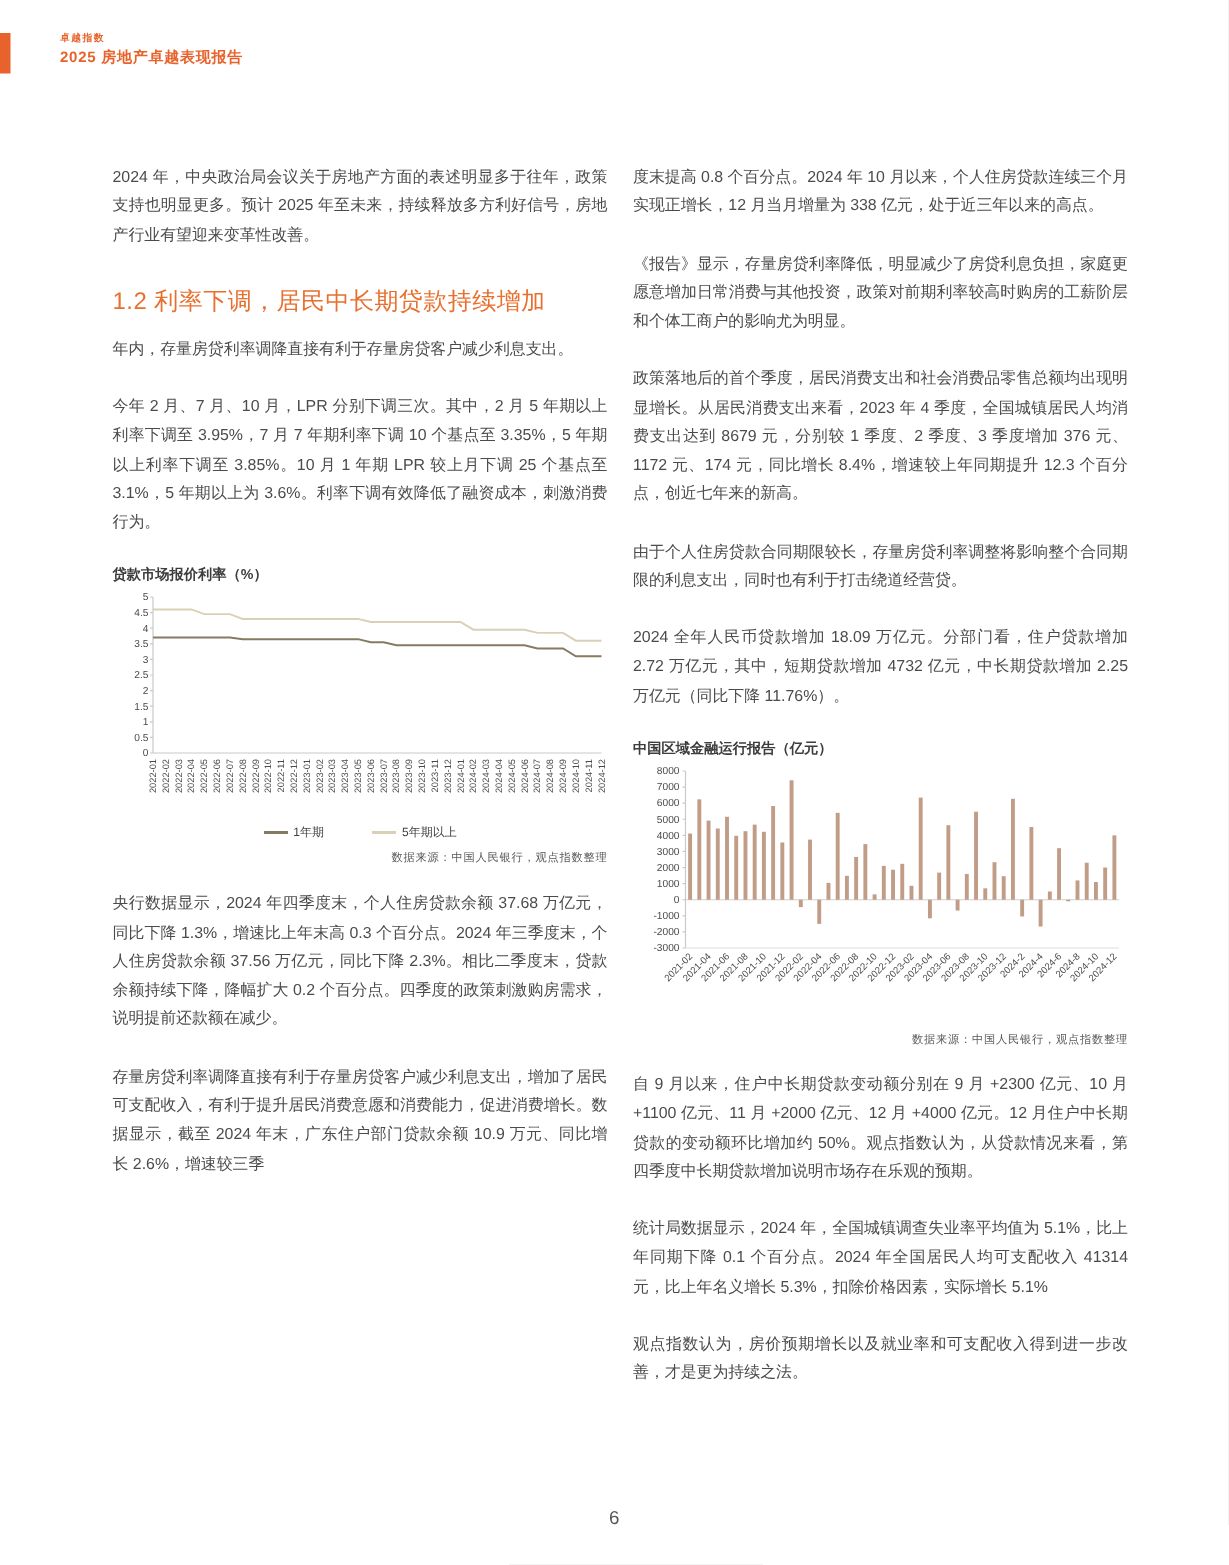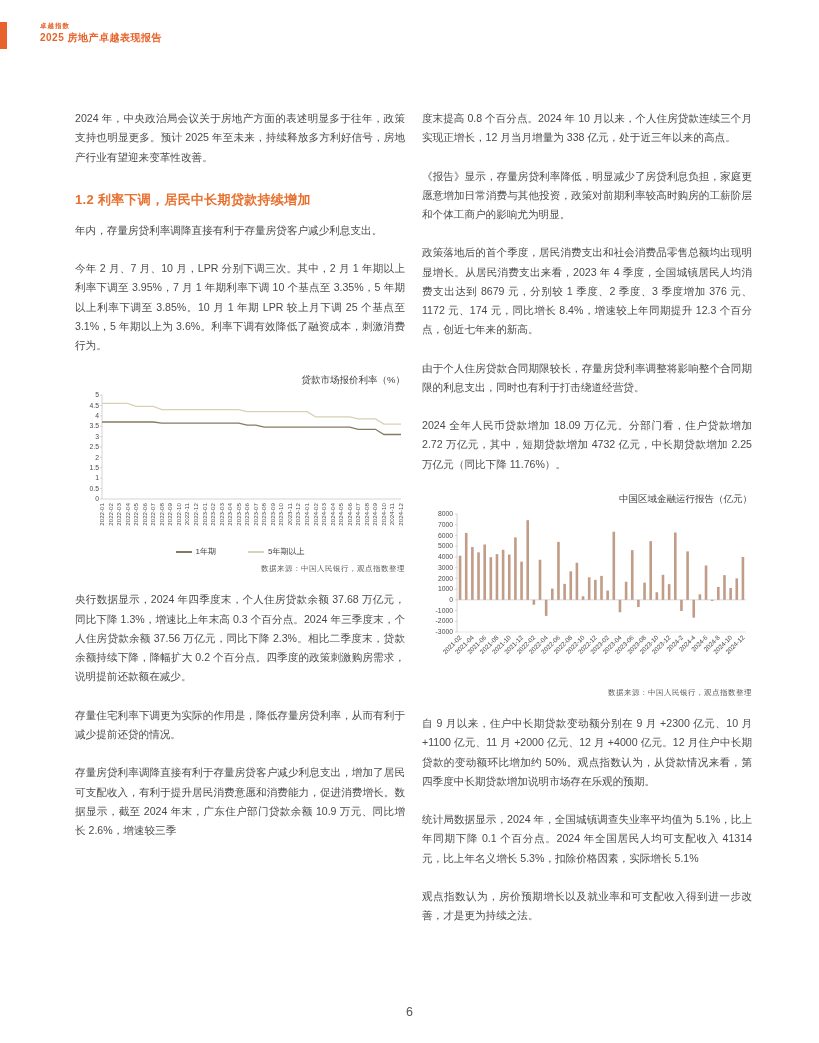--- a/index.html
+++ b/index.html
@@ -21,27 +21,27 @@
   .columns{
     position:absolute;top:73px;left:75px;right:67px;
     display:flex;gap:17px;margin-top:36px;
   }
   .col{width:330px;flex:0 0 330px;}
   .col p{
     font-size:10.6px;line-height:1.82;margin:0 0 19px 0;
     text-align:justify;color:#4b4b4b;
   }
   h2.section{
-    color:#E8702E;font-size:13px;font-weight:bold;
+    color:#E8702E;font-size:16px;font-weight:normal;
     margin:24px 0 12px 0;letter-spacing:0.3px;
   }
   
   .chart-block{margin:2px 0 16px 0;}
   .chart-title{
-    text-align:right;font-size:9.5px;font-weight:normal;color:#3d3d3d;
+    text-align:left;font-size:9.5px;font-weight:bold;color:#3d3d3d;
     margin-bottom:3px;
   }
   .chart-block svg{display:block;}
   svg text{font-family:"Liberation Sans","DejaVu Sans",sans-serif;fill:#4a4a4a;}
   .legend-row{
     display:flex;justify-content:center;gap:32px;align-items:center;
     margin-top:2px;
   }
   .legend-item{display:flex;align-items:center;gap:4px;font-size:8px;color:#3f3f3f;}
   .legend-swatch{display:inline-block;width:16px;height:2px;}
@@ -64,21 +64,21 @@
     <div class="brand-small">卓越指数</div>
     <div class="brand-title">2025 房地产卓越表现报告</div>
   </div>
 
   <div class="columns">
 
     <div class="col">
       <p>2024 年，中央政治局会议关于房地产方面的表述明显多于往年，政策支持也明显更多。预计 2025 年至未来，持续释放多方利好信号，房地产行业有望迎来变革性改善。</p>
       <h2 class="section">1.2 利率下调，居民中长期贷款持续增加</h2>
       <p>年内，存量房贷利率调降直接有利于存量房贷客户减少利息支出。</p>
-      <p>今年 2 月、7 月、10 月，LPR 分别下调三次。其中，2 月 1 年期以上利率下调至 3.95%，7 月 1 年期利率下调 10 个基点至 3.35%，5 年期以上利率下调至 3.85%。10 月 1 年期 LPR 较上月下调 25 个基点至 3.1%，5 年期以上为 3.6%。利率下调有效降低了融资成本，刺激消费行为。</p>
+      <p>今年 2 月、7 月、10 月，LPR 分别下调三次。其中，2 月 5 年期以上利率下调至 3.95%，7 月 7 年期利率下调 10 个基点至 3.35%，5 年期以上利率下调至 3.85%。10 月 1 年期 LPR 较上月下调 25 个基点至 3.1%，5 年期以上为 3.6%。利率下调有效降低了融资成本，刺激消费行为。</p>
 
       <div class="chart-block">
         <div class="chart-title">贷款市场报价利率（%）</div>
         <svg id="chart-line" width="330" height="154">
             <line x1="27" y1="5" x2="27" y2="109" stroke="#c9c9c9" stroke-width="0.8"></line>
             <line x1="27" y1="109" x2="326" y2="109" stroke="#c9c9c9" stroke-width="0.8"></line>
             <text x="24" y="111.2" text-anchor="end" font-size="6.8">0</text>
             <line x1="25" y1="109" x2="27" y2="109" stroke="#c9c9c9" stroke-width="0.8"></line>
             <text x="24" y="100.80000000000001" text-anchor="end" font-size="6.8">0.5</text>
             <line x1="25" y1="98.60000000000001" x2="27" y2="98.60000000000001" stroke="#c9c9c9" stroke-width="0.8"></line>
@@ -146,21 +146,20 @@
           </span>
           <span class="legend-item">
             <span class="legend-swatch" style="background-color: rgb(216, 209, 181);"></span>
             <span>5年期以上</span>
           </span>
         </div>
         <div class="chart-source">数据来源：中国人民银行，观点指数整理</div>
       </div>
 
       <p>央行数据显示，2024 年四季度末，个人住房贷款余额 37.68 万亿元，同比下降 1.3%，增速比上年末高 0.3 个百分点。2024 年三季度末，个人住房贷款余额 37.56 万亿元，同比下降 2.3%。相比二季度末，贷款余额持续下降，降幅扩大 0.2 个百分点。四季度的政策刺激购房需求，说明提前还款额在减少。</p>
-      <p>存量住宅利率下调更为实际的作用是，降低存量房贷利率，从而有利于减少提前还贷的情况。</p>
       <p>存量房贷利率调降直接有利于存量房贷客户减少利息支出，增加了居民可支配收入，有利于提升居民消费意愿和消费能力，促进消费增长。数据显示，截至 2024 年末，广东住户部门贷款余额 10.9 万元、同比增长 2.6%，增速较三季</p>
     </div>
 
     <div class="col">
       <p>度末提高 0.8 个百分点。2024 年 10 月以来，个人住房贷款连续三个月实现正增长，12 月当月增量为 338 亿元，处于近三年以来的高点。</p>
       <p>《报告》显示，存量房贷利率降低，明显减少了房贷利息负担，家庭更愿意增加日常消费与其他投资，政策对前期利率较高时购房的工薪阶层和个体工商户的影响尤为明显。</p>
       <p>政策落地后的首个季度，居民消费支出和社会消费品零售总额均出现明显增长。从居民消费支出来看，2023 年 4 季度，全国城镇居民人均消费支出达到 8679 元，分别较 1 季度、2 季度、3 季度增加 376 元、1172 元、174 元，同比增长 8.4%，增速较上年同期提升 12.3 个百分点，创近七年来的新高。</p>
       <p>由于个人住房贷款合同期限较长，存量房贷利率调整将影响整个合同期限的利息支出，同时也有利于打击绕道经营贷。</p>
       <p>2024 全年人民币贷款增加 18.09 万亿元。分部门看，住户贷款增加 2.72 万亿元，其中，短期贷款增加 4732 亿元，中长期贷款增加 2.25 万亿元（同比下降 11.76%）。</p>
 

